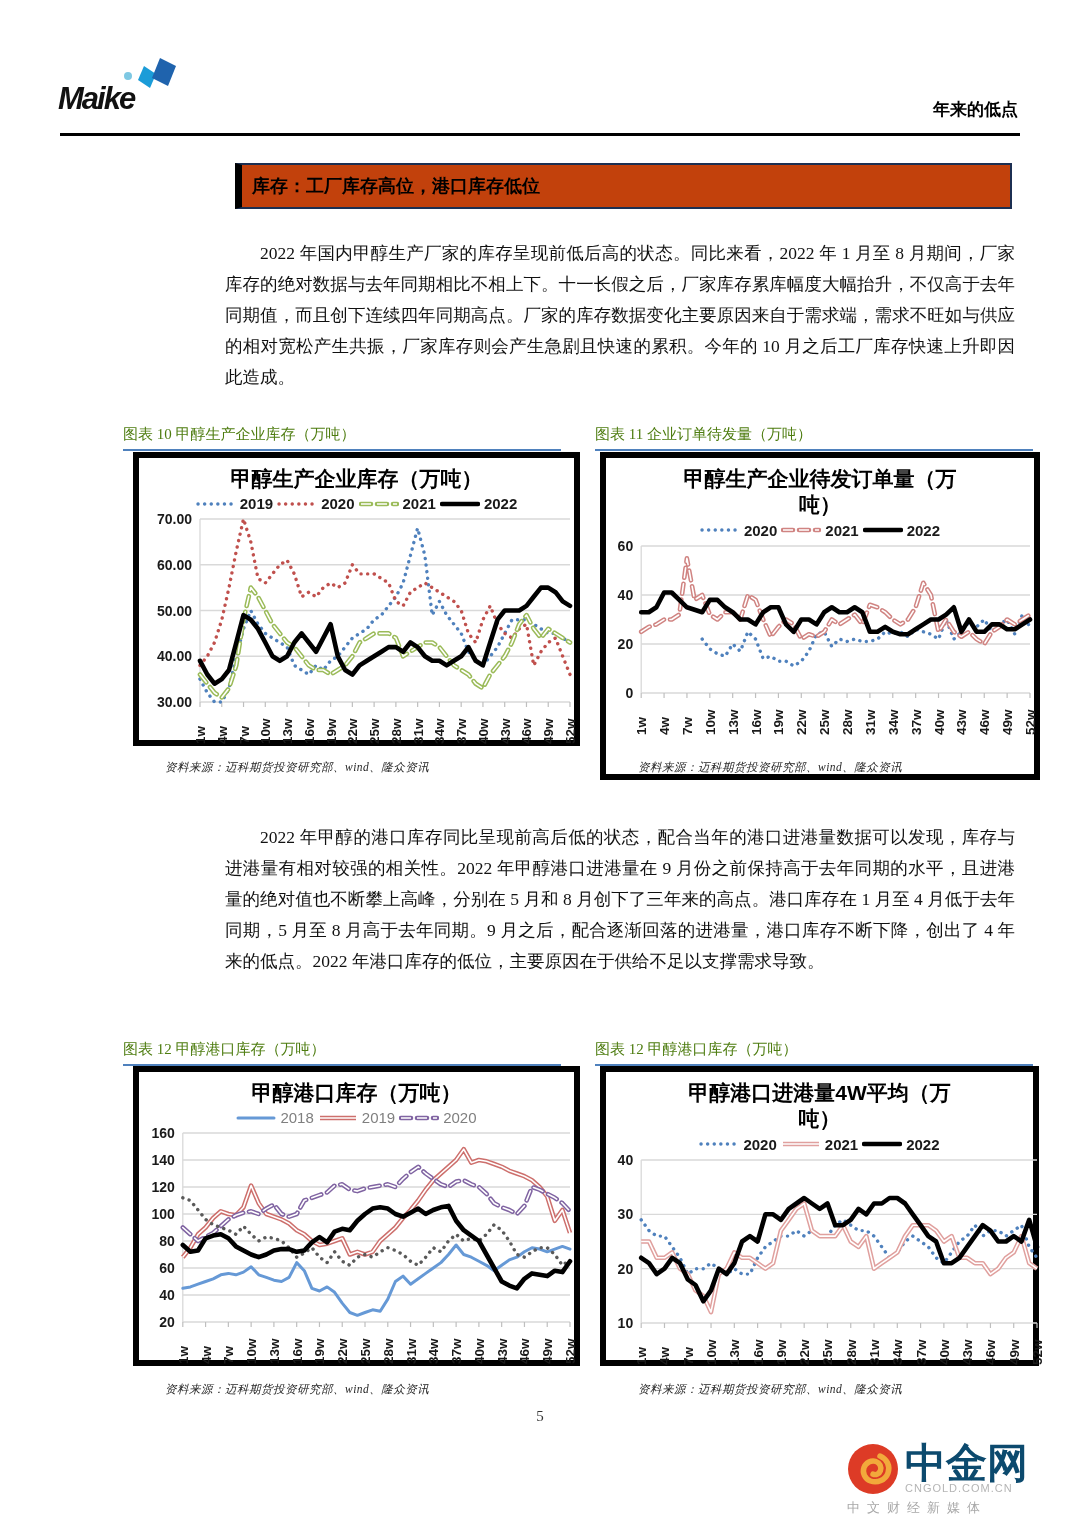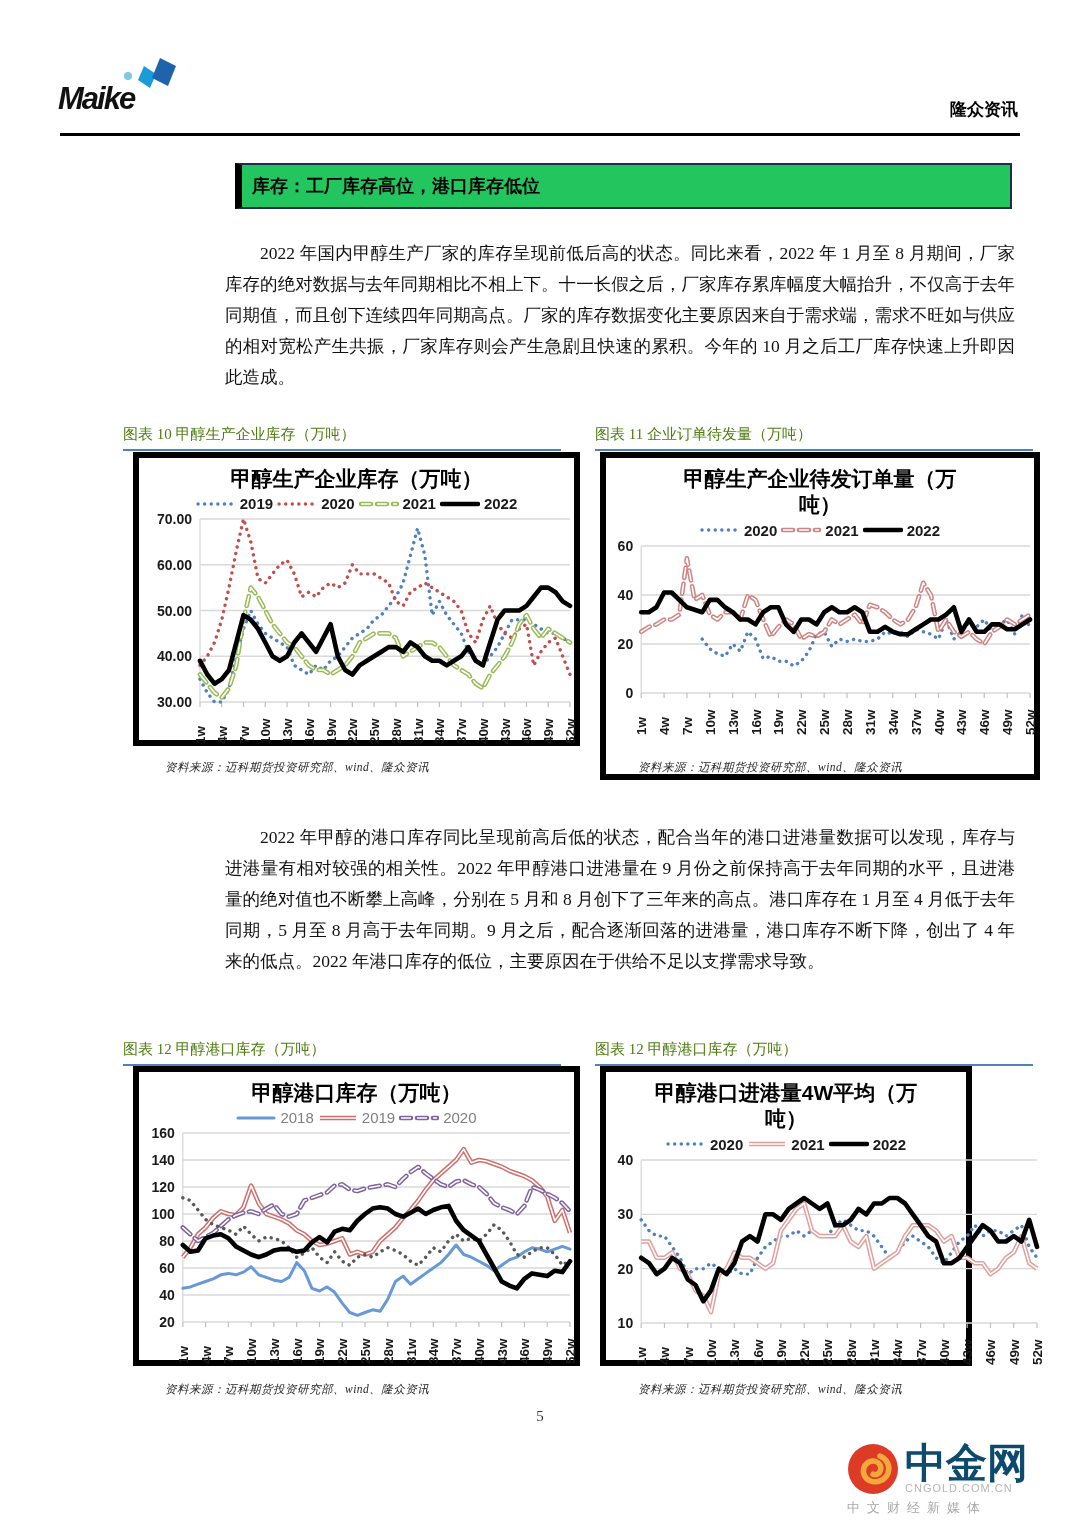--- a/index.html
+++ b/index.html
@@ -8,21 +8,21 @@
   
   .logo{position:absolute;left:58px;top:66px;width:170px;height:66px;}
   .logo-text{font-family:"Liberation Sans",sans-serif;font-style:italic;font-weight:900;
              font-size:31px;letter-spacing:-2px;color:#111;line-height:66px;}
   .logo-gems{position:absolute;left:62px;top:-12px;}
   .report-title{position:absolute;right:62px;top:98px;font-family:"Liberation Sans",sans-serif;
                 font-weight:bold;font-size:17px;color:#000;}
   .header-rule{position:absolute;left:60px;top:133px;width:960px;height:3px;background:#000;}
   
   .section-bar{position:absolute;left:235px;top:163px;width:758px;height:42px;
-               background:#22c55e;border:2px solid #1c2f52;border-left:7px solid #000;
+               background:#c2410c;border:2px solid #1c2f52;border-left:7px solid #000;
                display:flex;align-items:center;padding-left:10px;
                font-family:"Liberation Sans",sans-serif;font-weight:bold;font-size:18px;color:#000;}
   
   .para{position:absolute;left:225px;width:790px;font-size:17.5px;line-height:31px;
         text-align:justify;text-indent:2em;color:#111;}
   .para1{top:238px;}
   .para2{top:822px;}
   
   .caption{position:absolute;width:438px;font-size:15px;color:#4d7c0f;
            border-bottom:2px solid #4f81bd;padding-bottom:5px;}
@@ -58,21 +58,21 @@
 <div class="page">
 
   <div class="logo">
     <span class="logo-text">Maike</span>
     <svg class="logo-gems" width="70" height="40" viewBox="0 0 70 40">
       <circle cx="8" cy="22" r="4" fill="#7ec8e3"></circle>
       <polygon points="24,12 36,20 30,34 18,26" fill="#1b9cd8"></polygon>
       <polygon points="40,4 56,12 48,32 32,24" fill="#1f63ad"></polygon>
     </svg>
   </div>
-  <div class="report-title">隆众资讯</div>
+  <div class="report-title">年来的低点</div>
   <div class="header-rule"></div>
 
   <div class="section-bar">库存：工厂库存高位，港口库存低位</div>
 
   <div class="para para1">2022 年国内甲醇生产厂家的库存呈现前低后高的状态。同比来看，2022 年 1 月至 8 月期间，厂家库存的绝对数据与去年同期相比不相上下。十一长假之后，厂家库存累库幅度大幅抬升，不仅高于去年同期值，而且创下连续四年同期高点。厂家的库存数据变化主要原因来自于需求端，需求不旺如与供应的相对宽松产生共振，厂家库存则会产生急剧且快速的累积。今年的 10 月之后工厂库存快速上升即因此造成。</div>
 
   <div class="caption" style="left:123px;top:425px;">图表 10  甲醇生产企业库存（万吨）</div>
   <div class="caption" style="left:595px;top:425px;">图表 11  企业订单待发量（万吨）</div>
 
   <div class="chart-box" style="left:133px;top:452px;width:447px;height:294px;">
@@ -323,21 +323,21 @@
           <text text-anchor="start" font-size="13.5" font-weight="bold" fill="#1a1a1a" font-family="&quot;Liberation Sans&quot;,sans-serif" transform="translate(432,237) rotate(-90)">52w</text>
           <path d="M39.8 161.3L47.4 159.9L55.0 157.2L62.6 154.5L70.2 151.8L77.8 147.8L85.4 146.4L92.9 147.8L100.5 145.1L108.1 139.7L115.7 147.8L123.3 150.4L130.9 153.2L138.5 154.5L146.1 150.4L153.7 135.6L161.3 143.7L168.9 161.3L176.5 164.0L184.1 159.9L191.6 165.3L199.2 176.1L206.8 185.5L214.4 188.3L222.0 185.5L229.6 182.8L237.2 184.2L244.8 172.1L252.4 154.5L260.0 149.1L267.6 157.2L275.2 151.8L282.7 146.4L290.3 141.0L297.9 135.6L305.5 127.5L313.1 118.0L320.7 127.5L328.3 130.2L335.9 134.3L343.5 138.3L351.1 143.7L358.7 138.3L366.3 132.9L373.9 130.2L381.4 124.8L389.0 120.7L396.6 122.1L404.2 124.8L411.8 122.1L419.4 119.4L427.0 122.1" stroke="#6699d6" fill="none" stroke-linejoin="round" stroke-width="3" stroke-linecap="round"></path>
           <path d="M39.8 130.2L47.4 120.7L55.0 107.3L62.6 100.5L70.2 91.0L77.8 84.3L85.4 87.0L92.9 88.3L100.5 80.3L108.1 58.6L115.7 76.2L123.3 87.0L130.9 89.7L138.5 92.4L146.1 96.5L153.7 103.2L161.3 107.3L168.9 114.0L176.5 118.0L184.1 116.7L191.6 114.0L199.2 111.3L206.8 127.5L214.4 124.8L222.0 127.5L229.6 124.8L237.2 114.0L244.8 107.3L252.4 100.5L260.0 91.0L267.6 83.0L275.2 73.5L282.7 62.7L290.3 53.3L297.9 46.5L305.5 39.8L313.1 33.0L320.7 22.2L328.3 35.7L335.9 33.0L343.5 34.3L351.1 37.0L358.7 39.8L366.3 43.8L373.9 46.5L381.4 49.2L389.0 53.3L396.6 60.0L404.2 69.4L411.8 93.8L419.4 83.0L427.0 105.9" stroke="#cd6f6c" fill="none" stroke-linejoin="round" stroke-width="4.6"></path>
           <path d="M39.8 130.2L47.4 120.7L55.0 107.3L62.6 100.5L70.2 91.0L77.8 84.3L85.4 87.0L92.9 88.3L100.5 80.3L108.1 58.6L115.7 76.2L123.3 87.0L130.9 89.7L138.5 92.4L146.1 96.5L153.7 103.2L161.3 107.3L168.9 114.0L176.5 118.0L184.1 116.7L191.6 114.0L199.2 111.3L206.8 127.5L214.4 124.8L222.0 127.5L229.6 124.8L237.2 114.0L244.8 107.3L252.4 100.5L260.0 91.0L267.6 83.0L275.2 73.5L282.7 62.7L290.3 53.3L297.9 46.5L305.5 39.8L313.1 33.0L320.7 22.2L328.3 35.7L335.9 33.0L343.5 34.3L351.1 37.0L358.7 39.8L366.3 43.8L373.9 46.5L381.4 49.2L389.0 53.3L396.6 60.0L404.2 69.4L411.8 93.8L419.4 83.0L427.0 105.9" stroke="#fff" fill="none" stroke-linejoin="round" stroke-width="1.6"></path>
           <path d="M39.8 100.5L47.4 107.3L55.0 114.0L62.6 110.0L70.2 105.9L77.8 99.2L85.4 92.4L92.9 88.3L100.5 85.7L108.1 84.3L115.7 87.0L123.3 81.6L130.9 77.5L138.5 87.0L146.1 89.7L153.7 87.0L161.3 73.5L168.9 70.8L176.5 68.1L184.1 65.4L191.6 58.6L199.2 57.3L206.8 62.7L214.4 64.1L222.0 61.4L229.6 60.0L237.2 58.6L244.8 57.3L252.4 60.0L260.0 51.9L267.6 45.2L275.2 39.8L282.7 46.5L290.3 51.9L297.9 57.3L305.5 60.0L313.1 54.6L320.7 53.3L328.3 57.3L335.9 60.0L343.5 66.8L351.1 76.2L358.7 80.3L366.3 83.0L373.9 87.0L381.4 78.9L389.0 60.0L396.6 62.7L404.2 66.8L411.8 70.8L419.4 76.2L427.0 84.3" stroke="#8064a2" fill="none" stroke-linejoin="round" stroke-width="4.6" stroke-dasharray="10 6" stroke-linecap="round"></path>
           <path d="M39.8 100.5L47.4 107.3L55.0 114.0L62.6 110.0L70.2 105.9L77.8 99.2L85.4 92.4L92.9 88.3L100.5 85.7L108.1 84.3L115.7 87.0L123.3 81.6L130.9 77.5L138.5 87.0L146.1 89.7L153.7 87.0L161.3 73.5L168.9 70.8L176.5 68.1L184.1 65.4L191.6 58.6L199.2 57.3L206.8 62.7L214.4 64.1L222.0 61.4L229.6 60.0L237.2 58.6L244.8 57.3L252.4 60.0L260.0 51.9L267.6 45.2L275.2 39.8L282.7 46.5L290.3 51.9L297.9 57.3L305.5 60.0L313.1 54.6L320.7 53.3L328.3 57.3L335.9 60.0L343.5 66.8L351.1 76.2L358.7 80.3L366.3 83.0L373.9 87.0L381.4 78.9L389.0 60.0L396.6 62.7L404.2 66.8L411.8 70.8L419.4 76.2L427.0 84.3" stroke="#fff" fill="none" stroke-linejoin="round" stroke-width="1.6" stroke-dasharray="10 6" stroke-linecap="round"></path>
           <path d="M39.8 70.8L47.4 73.5L55.0 83.0L62.6 92.4L70.2 97.8L77.8 100.5L85.4 103.2L92.9 107.3L100.5 99.2L108.1 107.3L115.7 114.0L123.3 110.0L130.9 111.3L138.5 114.0L146.1 120.7L153.7 130.2L161.3 126.1L168.9 120.7L176.5 130.2L184.1 135.6L191.6 124.8L199.2 134.3L206.8 138.3L214.4 130.2L222.0 127.5L229.6 130.2L237.2 124.8L244.8 120.7L252.4 123.5L260.0 127.5L267.6 134.3L275.2 138.3L282.7 130.2L290.3 120.7L297.9 124.8L305.5 114.0L313.1 107.3L320.7 114.0L328.3 111.3L335.9 114.0L343.5 107.3L351.1 97.8L358.7 103.2L366.3 114.0L373.9 127.5L381.4 130.2L389.0 124.8L396.6 120.7L404.2 120.7L411.8 127.5L419.4 138.3L427.0 132.9" stroke="#595959" fill="none" stroke-linejoin="round" stroke-width="3.4" stroke-dasharray="0.1 6.5" stroke-linecap="round"></path>
           <path d="M39.8 118.0L47.4 124.8L55.0 123.5L62.6 111.3L70.2 108.6L77.8 107.3L85.4 111.3L92.9 119.4L100.5 123.5L108.1 127.5L115.7 130.2L123.3 127.5L130.9 123.5L138.5 122.1L146.1 122.1L153.7 124.8L161.3 123.5L168.9 115.4L176.5 110.0L184.1 115.4L191.6 104.6L199.2 101.8L206.8 103.2L214.4 93.8L222.0 87.0L229.6 81.6L237.2 80.3L244.8 81.6L252.4 87.0L260.0 89.7L267.6 85.7L275.2 81.6L282.7 87.0L290.3 83.0L297.9 80.3L305.5 78.9L313.1 93.8L320.7 103.2L328.3 108.6L335.9 114.0L343.5 127.5L351.1 141.0L358.7 154.5L366.3 158.6L373.9 161.3L381.4 151.8L389.0 146.4L396.6 147.8L404.2 149.1L411.8 143.7L419.4 145.1L427.0 134.3" stroke="#000000" fill="none" stroke-linejoin="round" stroke-width="4.6" stroke-linecap="round"></path>
         </svg></div>
   </div>
-  <div class="chart-box two-line" style="left:600px;top:1066px;width:372px;height:300px;">
+  <div class="chart-box two-line" style="left:600px;top:1066px;width:439px;height:300px;">
     <div class="chart-title">甲醇港口进港量4W平均（万吨）</div>
     <div class="chart-legend">
         <span class="legend-item">
           <svg width="40" height="12" viewBox="0 0 40 12">
             <line x1="2" y1="6" x2="38" y2="6" stroke="#4f81bd" fill="none" stroke-linejoin="round" stroke-width="3.4" stroke-dasharray="0.1 6.5" stroke-linecap="round"></line>
           </svg>
           <span>2020</span>
         </span>
         <span class="legend-item">
           <svg width="40" height="12" viewBox="0 0 40 12">

